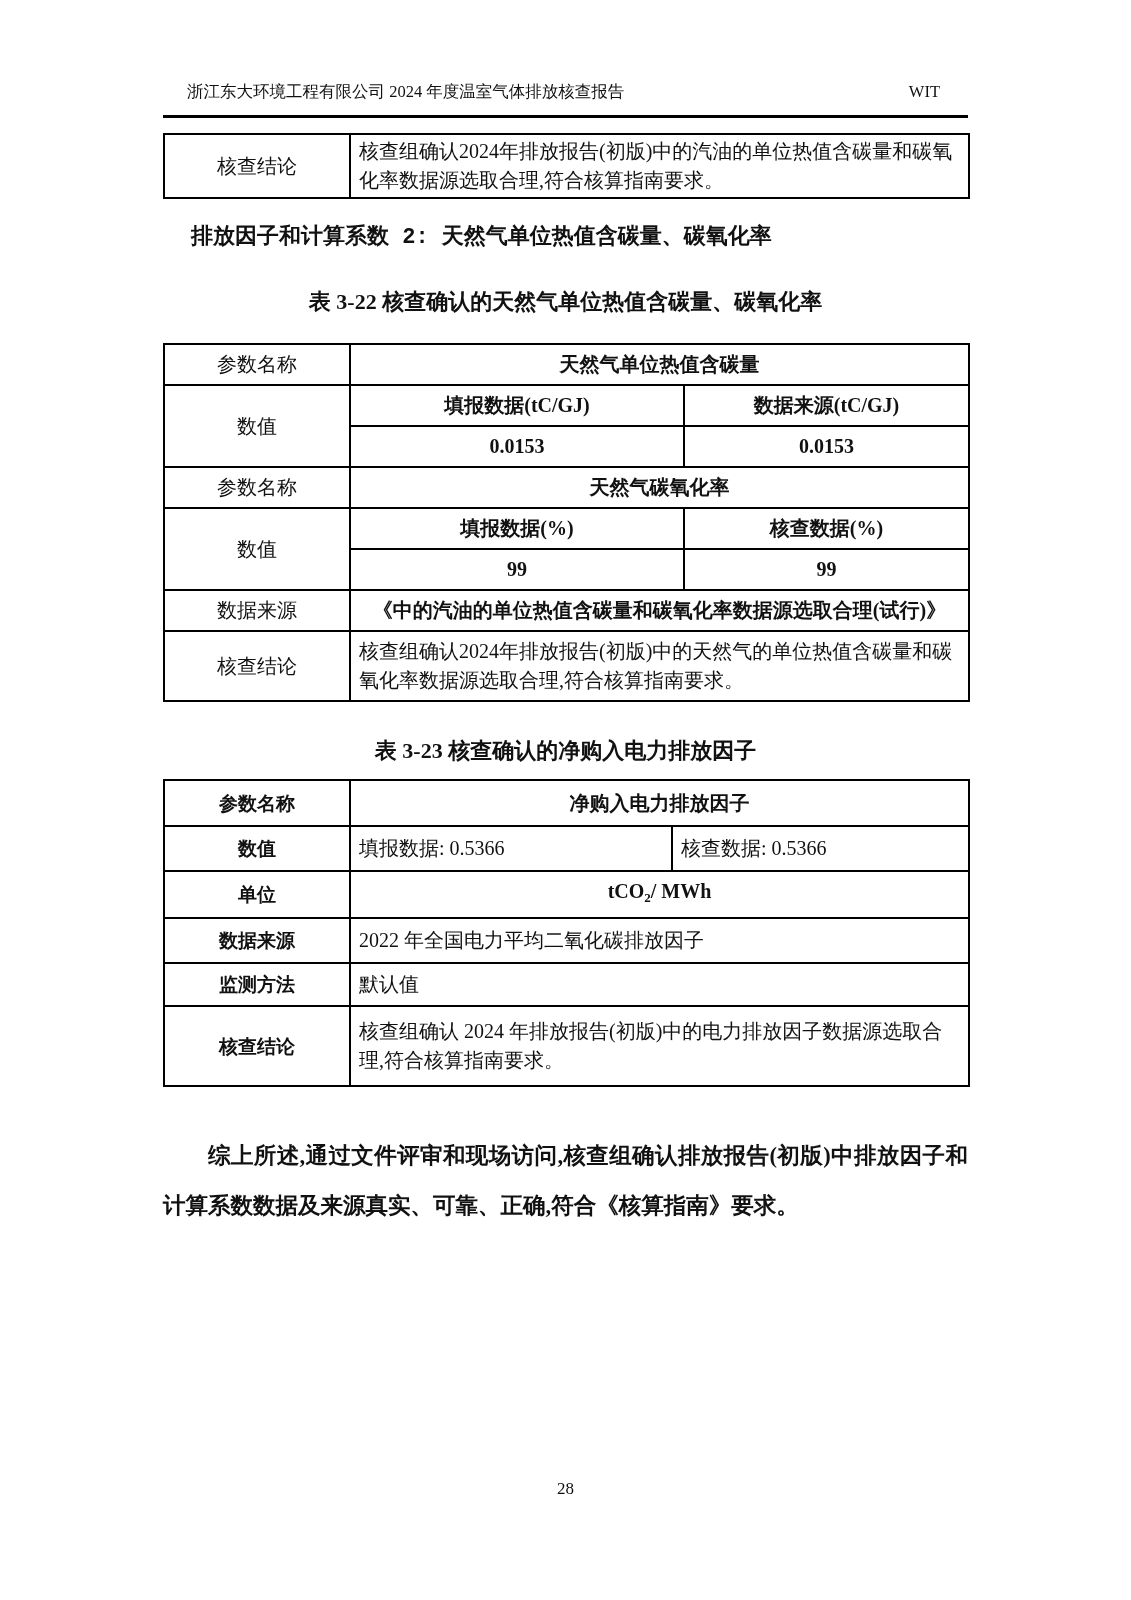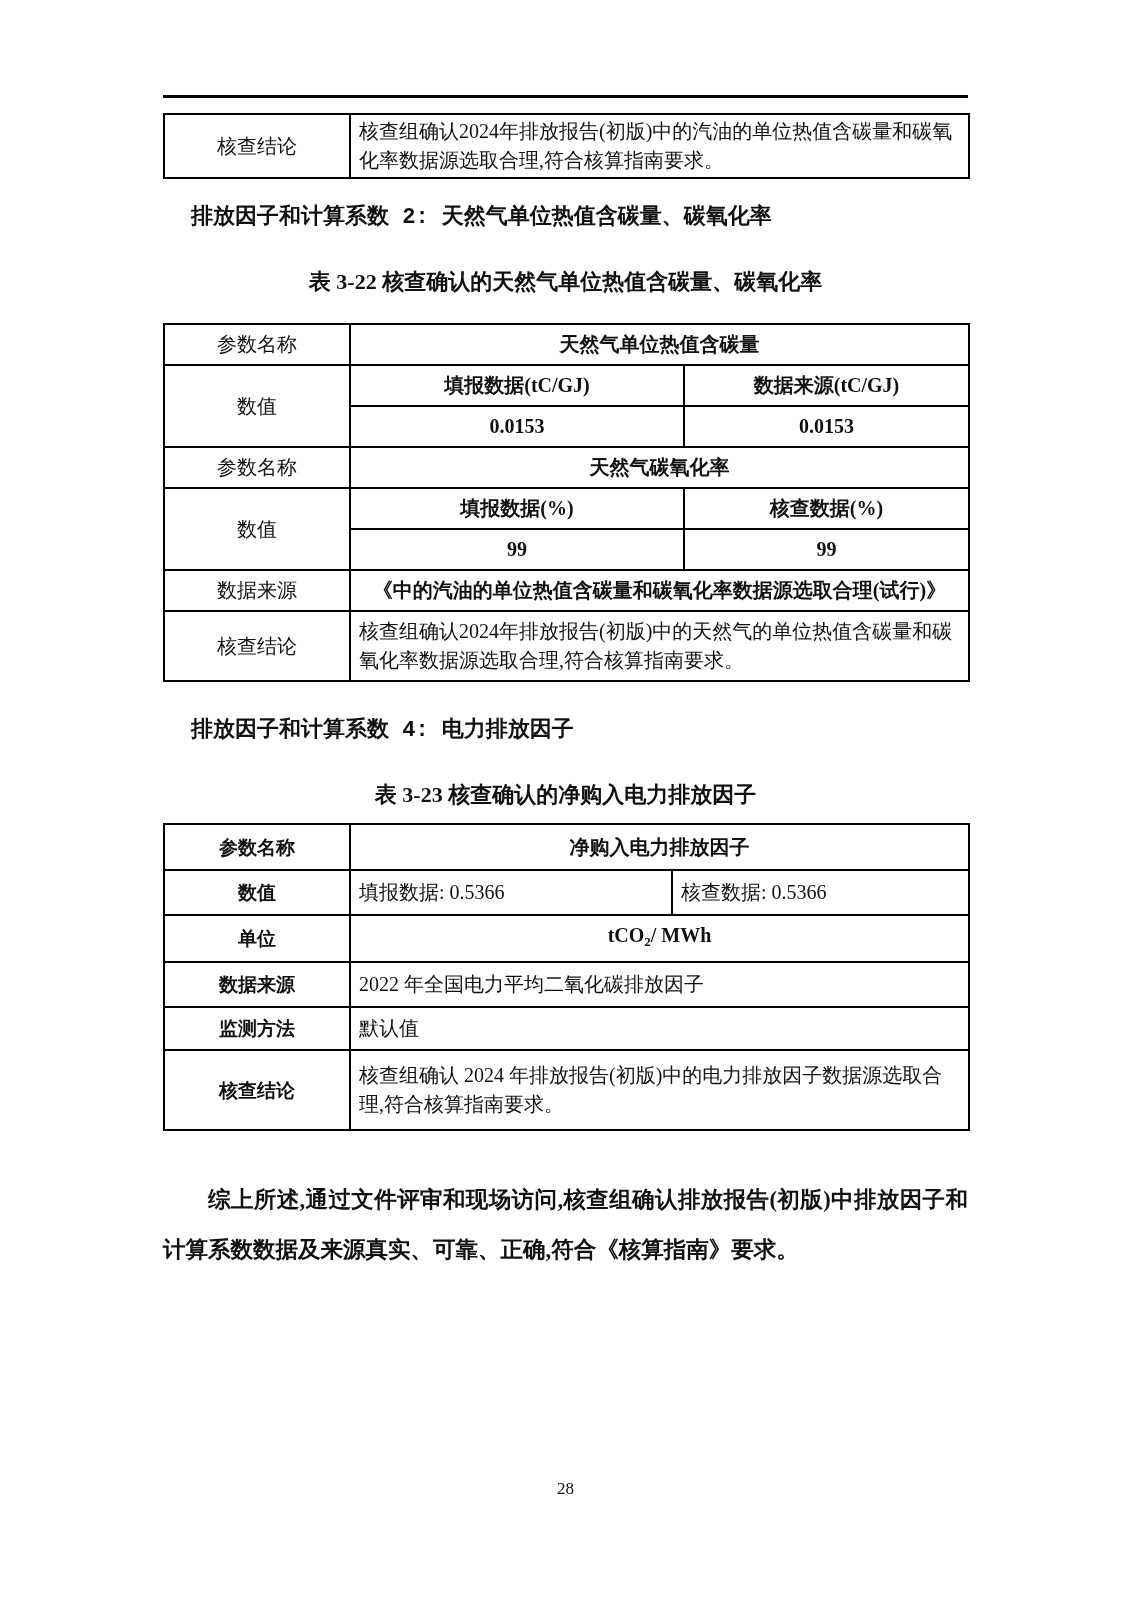--- a/index.html
+++ b/index.html
@@ -47,20 +47,24 @@
   
   .pgnum{position:absolute;top:1479px;left:0;width:100%;text-align:center;
          font-size:17px;}
 </style>
 </head>
 <body>
 
 <div class="page">
   <div class="content">
 
+    <div class="hdr">
+      <span>浙江东大环境工程有限公司 2024 年度温室气体排放核查报告</span>
+      <span>WIT</span>
+    </div>
     <div class="hdr-rule"></div>
 
     <table class="doc frag">
       <colgroup>
           <col style="width:186px">
           <col style="width:619px">
         </colgroup>
       <tbody>
           <tr>
         <td class="lab">核查结论</td>
@@ -109,21 +113,20 @@
         <td class="lab">数据来源</td>
         <td class="ctr" colspan="2">《中的汽油的单位热值含碳量和碳氧化率数据源选取合理(试行)》</td>
       </tr>
       <tr class="tall">
         <td class="lab">核查结论</td>
         <td class="lft" colspan="2">核查组确认2024年排放报告(初版)中的天然气的单位热值含碳量和碳氧化率数据源选取合理,符合核算指南要求。</td>
       </tr>
     </tbody>
       </table>
 
-    <div class="sec-h sec-h4">排放因子和计算系数 4: 电力排放因子</div>
     <div class="cap">表 3-23 核查确认的净购入电力排放因子</div>
 
     <table class="doc tbl23">
       <colgroup>
           <col style="width:186px">
           <col style="width:322px">
           <col style="width:297px">
         </colgroup>
       <tbody>
           <tr style="height:46px">

